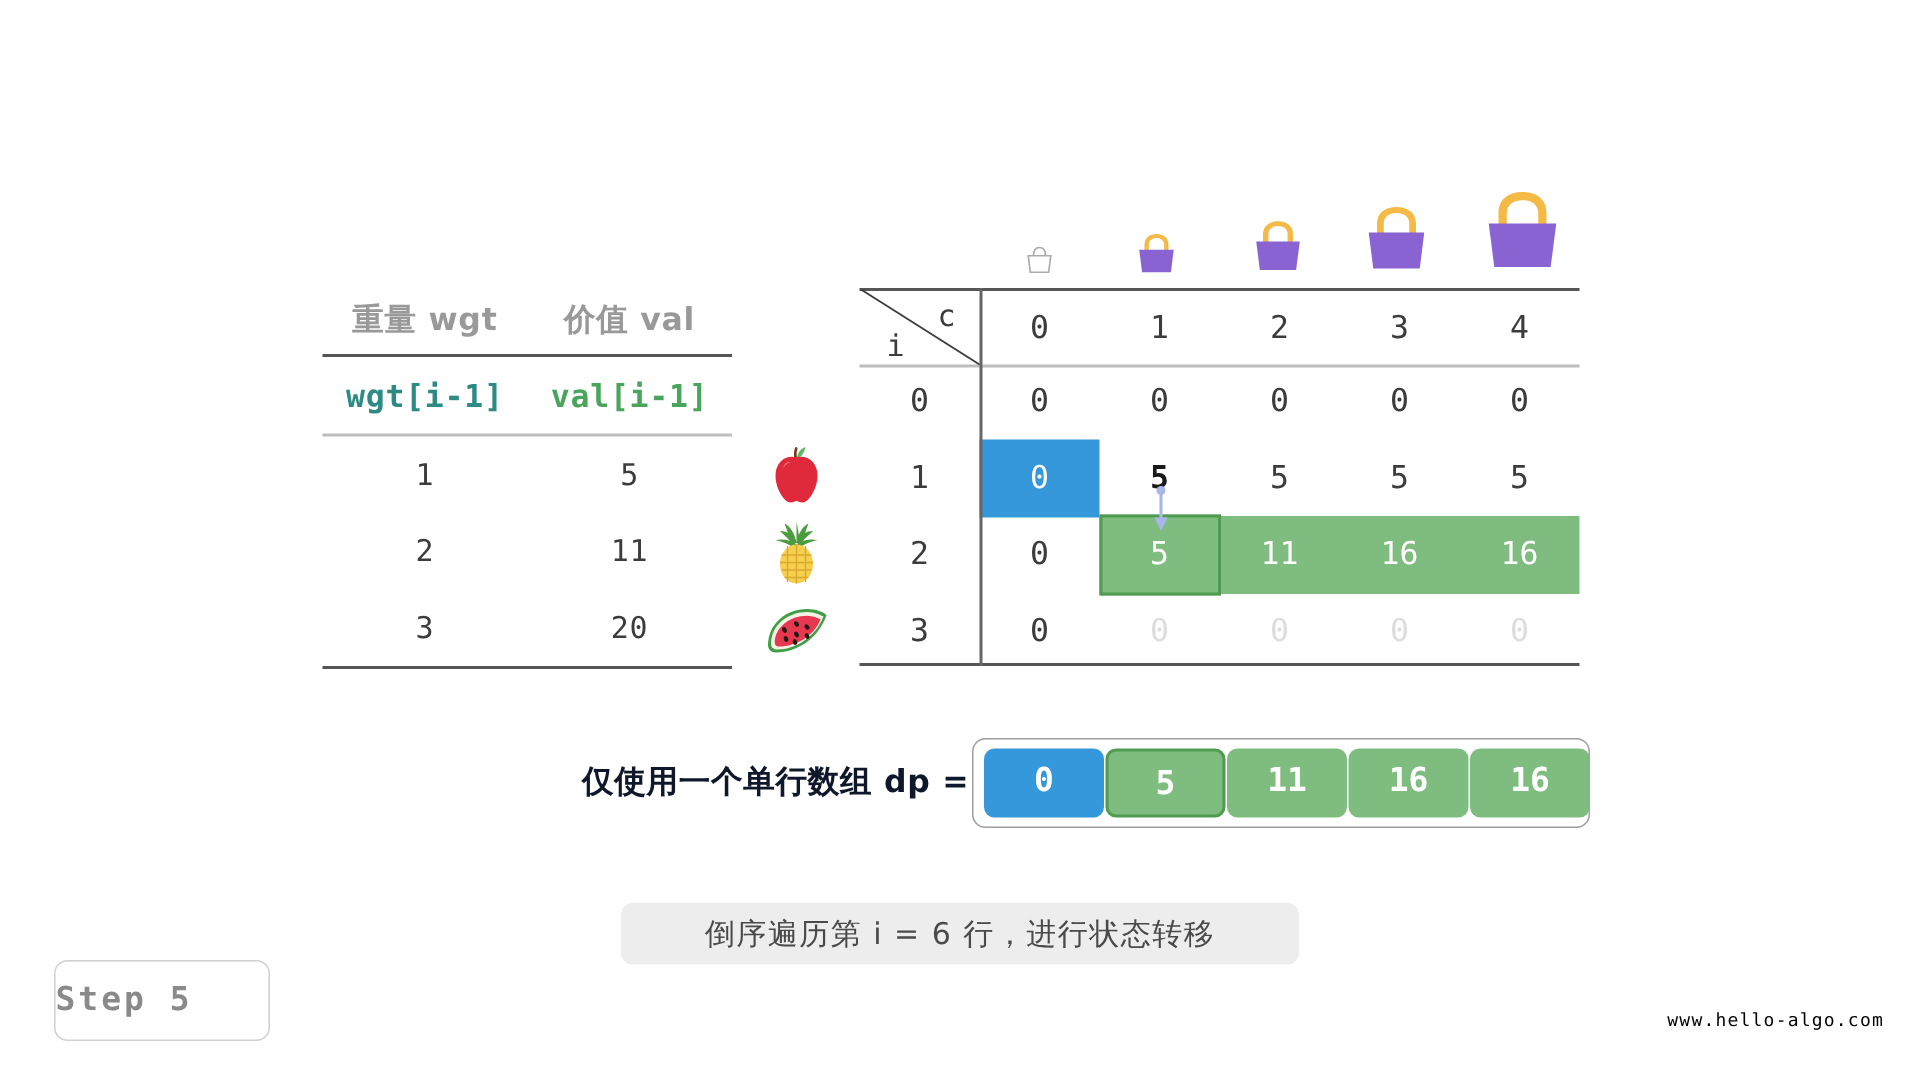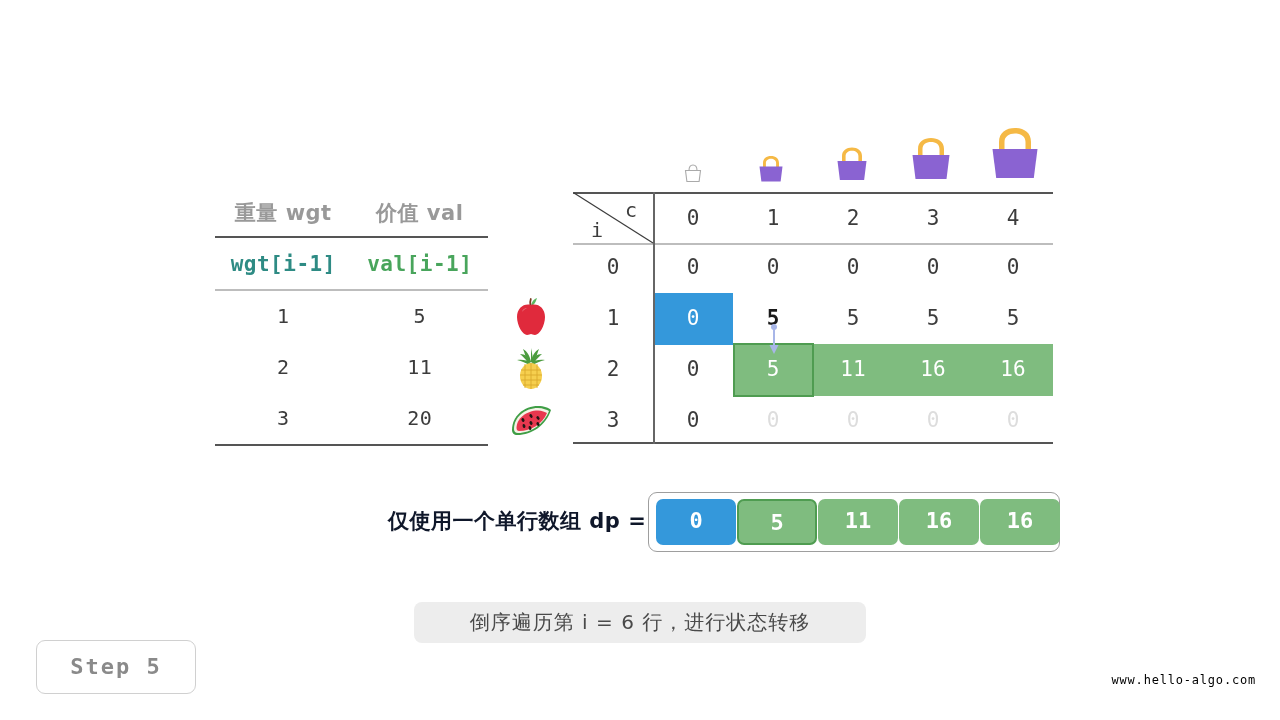--- a/index.html
+++ b/index.html
@@ -203,26 +203,25 @@
     text-align: center;
     line-height: 41px;
     font-size: 20px;
     color: #4a4a4a;
     letter-spacing: 1px;
   }
   #step-badge {
     position: absolute;
     left: 36px;
     top: 640px;
-    width: 160px;
+    width: 144px;
     height: 54px;
     border: 1.5px solid #d0d0d0;
     border-radius: 9px;
     box-sizing: border-box;
-    text-align: center;
     line-height: 52px;
     font-size: 22px;
     font-weight: bold;
     color: #8a8a8a;
     letter-spacing: 2px;
   }
   #site-url {
     position: absolute;
     right: 24px;
     top: 673px;

